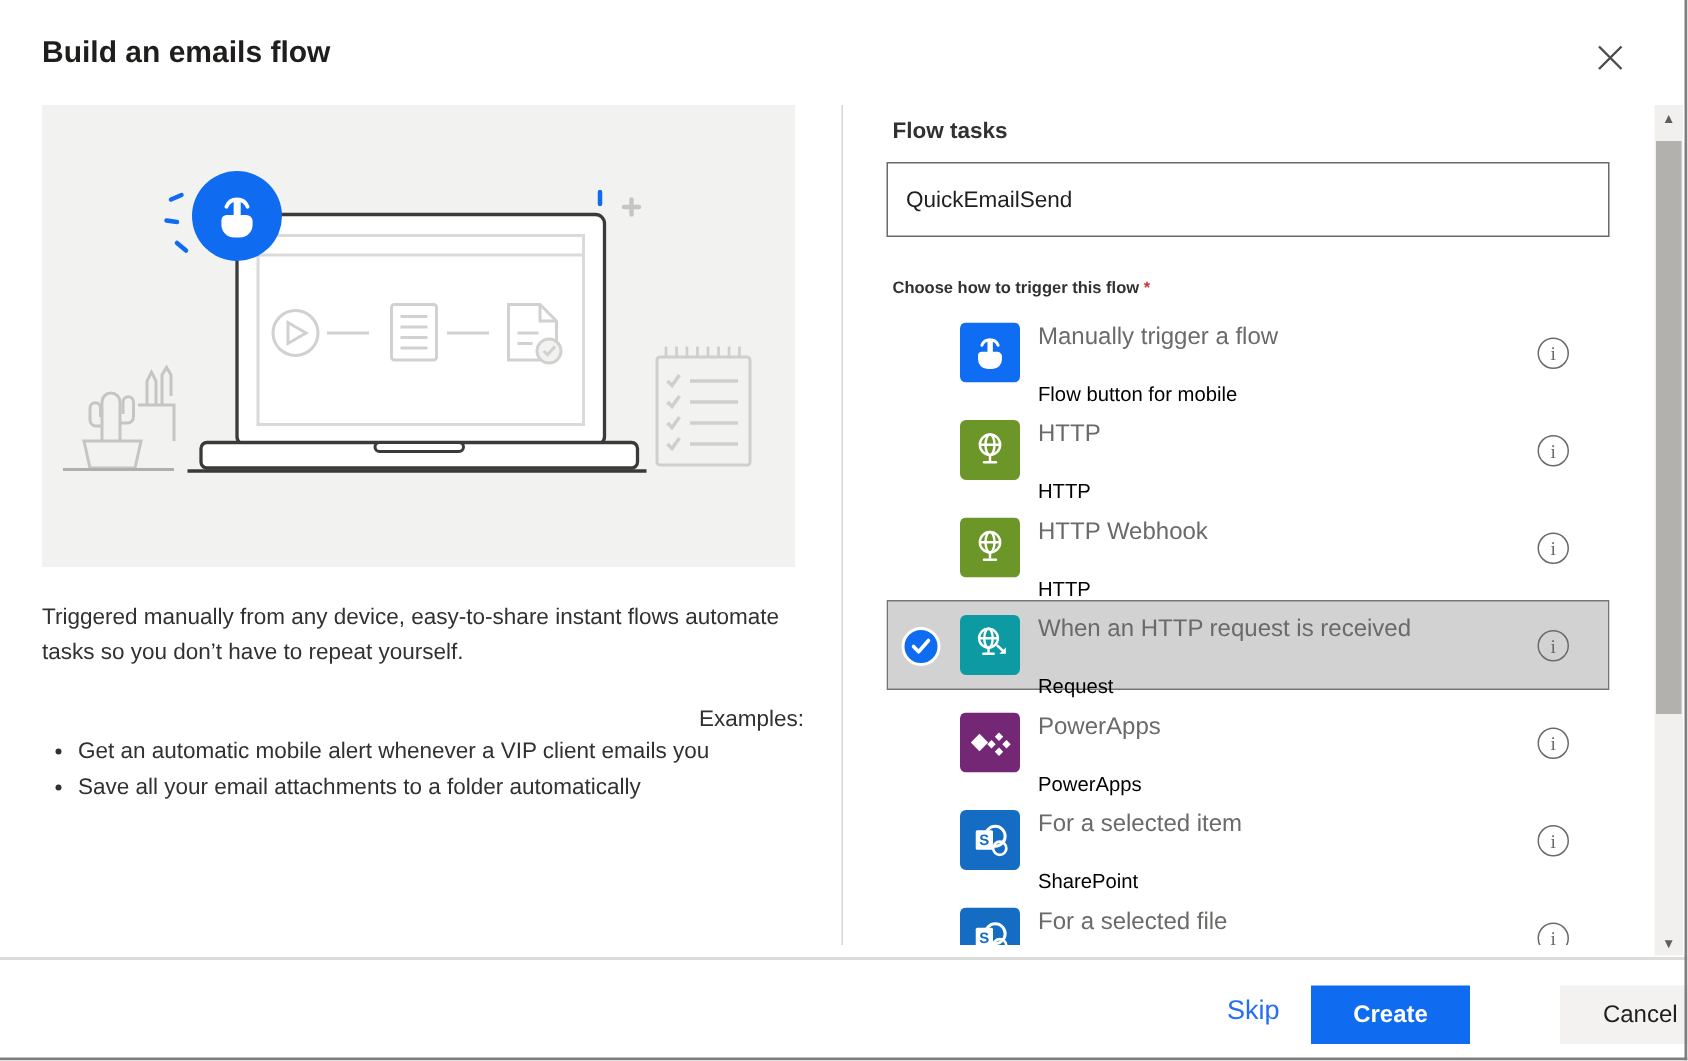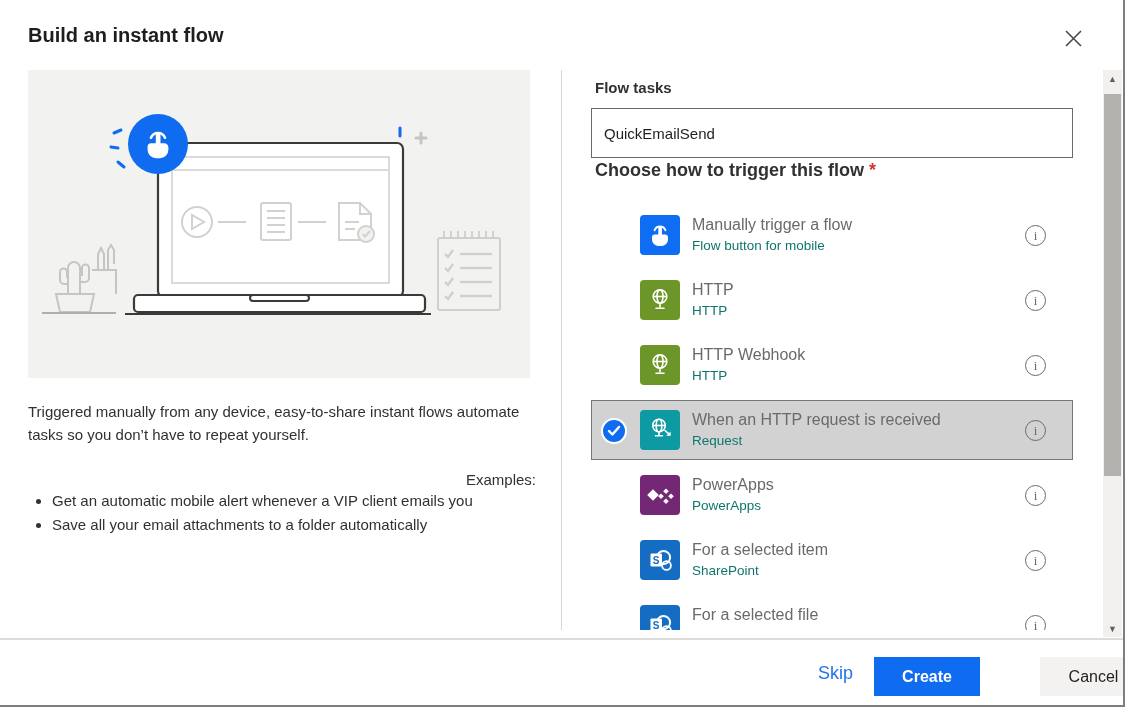--- a/index.html
+++ b/index.html
@@ -55,22 +55,22 @@
     font-size:15px; font-weight:600; color:#323130;
   }
   .flow-name-input {
     position:absolute; left:591px; top:108px; width:482px; height:50px;
     border:1px solid #6b6a68; background:#fff;
     font-family:"Liberation Sans", sans-serif;
     font-size:15px; color:#201f1e; padding:0 12px;
     outline:none;
   }
   .choose-label {
-    position:absolute; left:595px; top:160px;
-    font-size:18px; font-weight:600; color:#323130;
+    position:absolute; left:595px; top:186px;
+    font-size:11px; font-weight:600; color:#323130;
   }
   .choose-label .req { color:#d13438; font-weight:600; }
 
   .trigger-list {
     position:absolute; left:591px; top:205px; width:482px; height:425px;
     overflow:hidden;
   }
   .trigger-row {
     position:relative; width:482px; height:60px; margin-bottom:5px;
     border:1px solid transparent; cursor:pointer;
@@ -80,21 +80,21 @@
     position:absolute; left:9px; top:17px; width:26px; height:26px;
     border-radius:50%; background:#0f6cf0; border:2px solid #ffffff;
     display:flex; align-items:center; justify-content:center;
   }
   .trigger-icon {
     position:absolute; left:48px; top:9px; width:40px; height:40px;
     border-radius:4px; display:block;
   }
   .trigger-text { position:absolute; left:100px; top:8px; width:320px; }
   .trigger-title { font-size:16px; line-height:22px; color:#6b6a68; white-space:nowrap; }
-  .trigger-subtitle { font-size:13.5px; line-height:19px; color:#0f766e; white-space:nowrap; }
+  .trigger-subtitle { font-size:13.5px; line-height:19px; color:#000000; white-space:nowrap;margin-top:17px; }
   .info-icon {
     position:absolute; right:26px; top:19px; width:21px; height:21px;
     border:1.4px solid #6b6a68; border-radius:50%;
     display:flex; align-items:center; justify-content:center;
     font-family:"Liberation Serif", serif;
     font-size:13px; color:#6b6a68; cursor:pointer;
   }
 
   
   .scrollbar {
@@ -133,21 +133,21 @@
   .cancel-btn {
     position:absolute; left:1040px; top:657px; width:107px; height:39px;
     background:#f3f2f1; border:none; cursor:pointer;
     font-family:"Liberation Sans", sans-serif;
     font-size:16px; color:#201f1e;
   }
 </style>
 </head>
 <body>
 
-<h1 class="dialog-title">Build an instant flow</h1>
+<h1 class="dialog-title">Build an emails flow</h1>
 <button class="close-btn">
   <svg width="19" height="19" viewBox="0 0 19 19">
     <path d="M2 2 L17 17 M17 2 L2 17" stroke="#4c4b4a" stroke-width="1.6" fill="none"></path>
   </svg>
 </button>
 
 <div class="illustration">
   <svg width="502" height="308" viewBox="0 0 502 308">
 
     <g stroke="#c6c5c3" stroke-width="2" fill="none">

